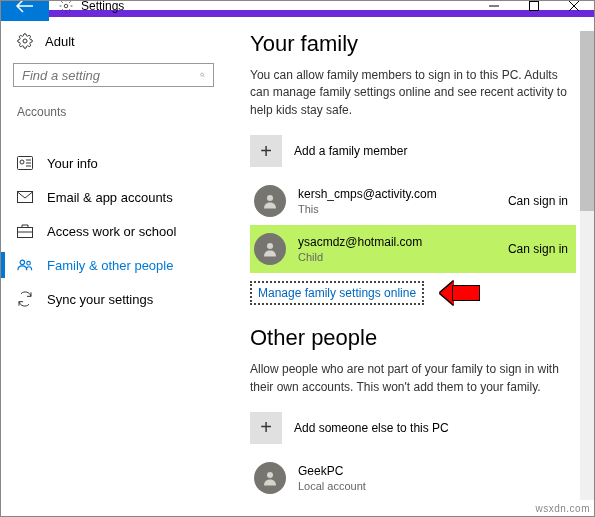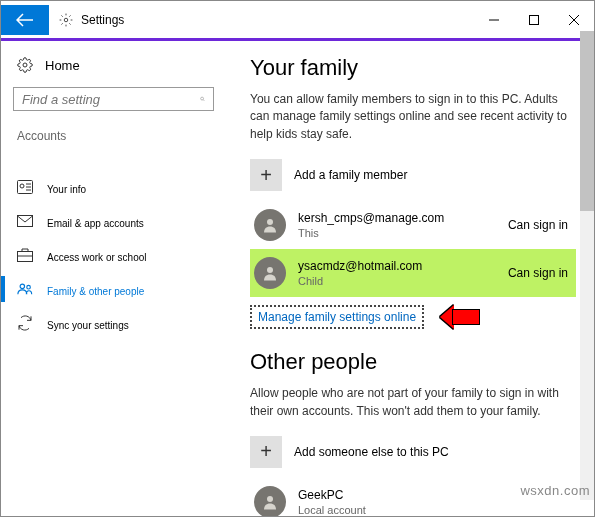--- a/index.html
+++ b/index.html
@@ -1,31 +1,31 @@
 <!DOCTYPE html>
 <html><head>
   <meta charset="utf-8">
   <style>
     * { box-sizing: border-box; margin: 0; padding: 0; font-family: "Segoe UI", Arial, sans-serif; }
     body { width: 595px; height: 517px; background: #fff; overflow: hidden; border: 1px solid #888; position: relative; }
-    .titlebar { height: 40px; display: flex; align-items: center; border-bottom: 3px solid #6d28d9; }
+    .titlebar { height: 16px; display: flex; align-items: center; border-bottom: 7px solid #6d28d9; }
     .back-btn { width: 48px; height: 30px; background: #0078d7; display: flex; align-items: center; justify-content: center; }
     .back-btn svg { stroke: #fff; }
     .gear { margin: 0 8px 0 10px; display: flex; align-items: center; }
     .title { font-size: 12px; color: #000; flex: 1; }
     .winbtns { display: flex; }
     .winbtn { width: 40px; height: 30px; display: flex; align-items: center; justify-content: center; }
     .content-wrap { display: flex; height: calc(100% - 30px); }
     .sidebar { width: 225px; padding: 10px 0 0 0; }
     .home-row { display: flex; align-items: center; padding: 6px 16px; gap: 12px; margin-bottom: 8px; }
     .home-row .label { font-size: 13px; }
     .search { margin: 2px 12px 14px 12px; border: 1px solid #999; height: 24px; display: flex; align-items: center; padding: 0 8px; }
     .search input { border: none; outline: none; font-size: 13px; flex: 1; font-style: italic; color: #666; background: transparent; }
     .category { padding: 4px 16px; font-size: 12px; color: #666; margin-bottom: 23px; }
-    .nav-item { display: flex; align-items: flex-end; padding: 9px 16px; gap: 14px; font-size: 10px; position: relative; }
+    .nav-item { display: flex; align-items: flex-end; padding: 9px 16px; gap: 14px; font-size: 13px; position: relative; }
     .nav-item.active { color: #0078d7; }
     .nav-item.active::before { content: ""; position: absolute; left: 0; top: 4px; bottom: 4px; width: 4px; background: #0078d7; }
     .nav-icon { width: 16px; height: 16px; display: flex; align-items: center; justify-content: center; }
     .main { flex: 1; padding: 14px 18px 0 24px; overflow-y: auto; position: relative; }
     .main h1 { font-size: 22px; font-weight: 400; margin-bottom: 10px; }
     .desc { font-size: 12px; color: #333; line-height: 1.45; margin-bottom: 16px; }
     .add-row { display: flex; align-items: center; gap: 12px; margin-bottom: 10px; }
     .plus-box { width: 32px; height: 32px; background: #e0e0e0; display: flex; align-items: center; justify-content: center; font-size: 20px; color: #333; }
     .add-label { font-size: 12px; }
     .member { display: flex; align-items: center; padding: 8px 4px; gap: 12px; }
@@ -37,21 +37,21 @@
     .member-role { font-size: 11px; color: #666; margin-top: 2px; }
     .member-status { font-size: 12px; color: #000; padding-right: 4px; }
     .link-row { padding: 8px 0 6px 0; display: flex; align-items: center; gap: 16px; }
     .link { font-size: 12px; color: #0067c0; border: 2px dotted #444; padding: 3px 6px; display: inline-block; }
     .arrow-callout { width: 40px; height: 24px; position: relative; }
     .arrow-body { position: absolute; left: 12px; top: 4px; width: 28px; height: 16px; background: red; border: 1px solid #000; }
     .arrow-head { position: absolute; left: 0; top: 0; width: 0; height: 0; border-top: 12px solid transparent; border-bottom: 12px solid transparent; border-right: 14px solid red; filter: drop-shadow(-1px 0 0 #000) drop-shadow(0 -1px 0 #000) drop-shadow(0 1px 0 #000); }
     .other-h { font-size: 22px; font-weight: 400; margin: 14px 0 24px; }
     .scrollbar-stub { position: absolute; right: 0; top: 30px; bottom: 16px; width: 14px; background: #f0f0f0; }
     .scrollbar-thumb { width: 14px; height: 180px; background: #c2c2c2; }
-    .watermark { position: absolute; right: 4px; bottom: 18px; font-size: 13px; color: #888; letter-spacing: .5px; }
+    .watermark { position: absolute; right: 4px; bottom: 2px; font-size: 10px; color: #888; letter-spacing: .5px; }
   </style>
 </head>
 <body>
 
 <div class="titlebar">
   <div class="back-btn">
     <svg width="18" height="14" viewBox="0 0 18 14" fill="none" stroke-width="1.5">
         <path d="M7 1 L1 7 L7 13 M1 7 H17"></path>
       </svg>
   </div>
@@ -83,21 +83,21 @@
 
 <div class="content-wrap">
   <div class="sidebar">
     <div class="home-row">
       <span class="nav-icon">
           <svg width="16" height="16" viewBox="0 0 24 24" fill="none" stroke="#333" stroke-width="1.5">
             <circle cx="12" cy="12" r="3"></circle>
             <path d="M19.4 15a1.65 1.65 0 0 0 .33 1.82l.06.06a2 2 0 1 1-2.83 2.83l-.06-.06a1.65 1.65 0 0 0-1.82-.33 1.65 1.65 0 0 0-1 1.51V21a2 2 0 0 1-4 0v-.09a1.65 1.65 0 0 0-1-1.51 1.65 1.65 0 0 0-1.82.33l-.06.06a2 2 0 1 1-2.83-2.83l.06-.06a1.65 1.65 0 0 0 .33-1.82 1.65 1.65 0 0 0-1.51-1H3a2 2 0 0 1 0-4h.09a1.65 1.65 0 0 0 1.51-1 1.65 1.65 0 0 0-.33-1.82l-.06-.06a2 2 0 1 1 2.83-2.83l.06.06a1.65 1.65 0 0 0 1.82.33h0a1.65 1.65 0 0 0 1-1.51V3a2 2 0 0 1 4 0v.09a1.65 1.65 0 0 0 1 1.51 1.65 1.65 0 0 0 1.82-.33l.06-.06a2 2 0 1 1 2.83 2.83l-.06.06a1.65 1.65 0 0 0-.33 1.82v0a1.65 1.65 0 0 0 1.51 1H21a2 2 0 0 1 0 4h-.09a1.65 1.65 0 0 0-1.51 1z"></path>
           </svg>
         </span>
-      <span class="label">Home</span>
+      <span class="label">Adult</span>
     </div>
     <div class="search">
       <input placeholder="Find a setting" style="">
       <svg width="14" height="14" viewBox="0 0 24 24" fill="none" stroke="#666" stroke-width="2">
           <circle cx="10" cy="10" r="7"></circle>
           <path d="M21 21l-6-6"></path>
         </svg>
     </div>
     <div class="category">Accounts</div>
 
@@ -159,21 +159,21 @@
     </div>
 
     <div class="member">
       <div class="avatar">
           <svg width="18" height="18" viewBox="0 0 24 24">
             <circle cx="12" cy="8" r="4"></circle>
             <path d="M4 22c0-5 3-8 8-8s8 3 8 8z"></path>
           </svg>
         </div>
       <div class="member-info">
-        <span class="member-email">kersh_cmps@manage.com</span>
+        <span class="member-email">kersh_cmps@activity.com</span>
         <span class="member-role">This</span>
       </div>
       <span class="member-status">Can sign in</span>
     </div>
 
     <div class="member selected">
       <div class="avatar">
           <svg width="18" height="18" viewBox="0 0 24 24">
             <circle cx="12" cy="8" r="4"></circle>
             <path d="M4 22c0-5 3-8 8-8s8 3 8 8z"></path>

